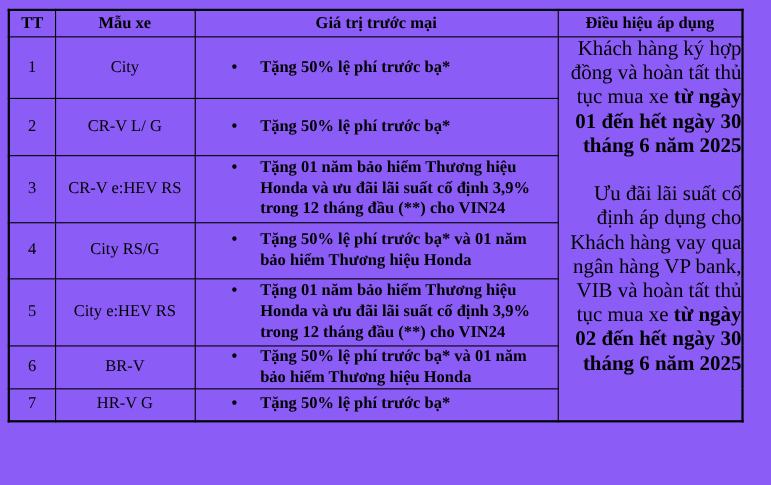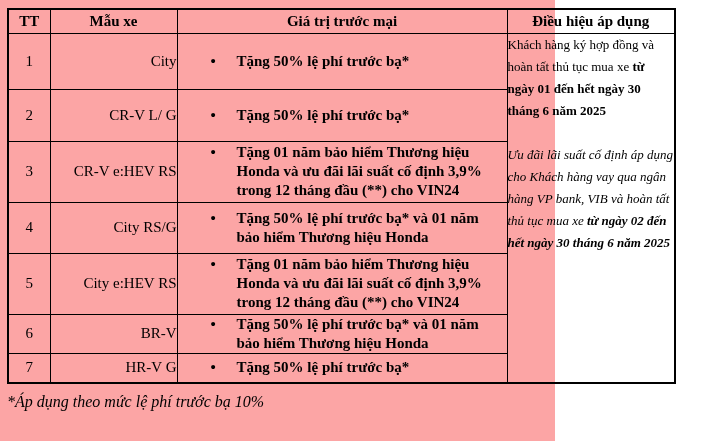--- a/index.html
+++ b/index.html
@@ -2,23 +2,23 @@
 <html><head>
 <meta charset="utf-8">
 <style>
   html, body {
     margin: 0;
     padding: 0;
     background: #ffffff;
   }
   .page {
     position: relative;
-    width: 555px;
+    width: 701px;
     height: 441px;
-    background: #fca5a5;
+    background: #8b5cf6;
     font-family: "Liberation Serif", "DejaVu Serif", serif;
     color: #000000;
   }
   table.promo-table {
     position: absolute;
     left: 7px;
     top: 8px;
     width: 667px;
     border-collapse: collapse;
     table-layout: fixed;
@@ -51,21 +51,21 @@
     vertical-align: middle;
     line-height: 17px;
   }
   td.tt-cell {
     font-size: 15px;
     text-align: center;
     vertical-align: middle;
   }
   td.model-cell {
     font-size: 15px;
-    text-align: right;
+    text-align: center;
     vertical-align: middle;
     padding-left: 8px;
     padding-right: 4px;
   }
   td.promo-cell {
     vertical-align: middle;
     font-size: 15px;
     font-weight: bold;
     line-height: 19px;
   }
@@ -77,30 +77,30 @@
   }
   .bullet-glyph {
     flex: 0 0 26px;
     font-weight: bold;
   }
   .bullet-text {
     flex: 1 1 auto;
   }
   td.cond-cell {
     vertical-align: top;
-    font-size: 13px;
+    font-size: 19px;
     line-height: 22px;
     padding: 4px 6px 4px 7px;
+    text-align: right;
   }
   td.cond-cell p {
     margin: 0;
   }
   td.cond-cell p + p {
     margin-top: 22px;
-    font-style: italic;
   }
   .bold-run {
     font-weight: bold;
   }
   .footnotes {
     position: absolute;
     left: 7px;
     top: 390px;
     font-size: 16px;
     font-style: italic;
@@ -199,16 +199,15 @@
           <div class="bullet-item">
             <span class="bullet-glyph">•</span>
             <span class="bullet-text">Tặng 50% lệ phí trước bạ*</span>
           </div>
         </td>
       </tr>
     </tbody>
   </table>
 
   <div class="footnotes">
-    <div>*Áp dụng theo mức lệ phí trước bạ 10%</div>
   </div>
 
 </div>
 
 </body></html>

